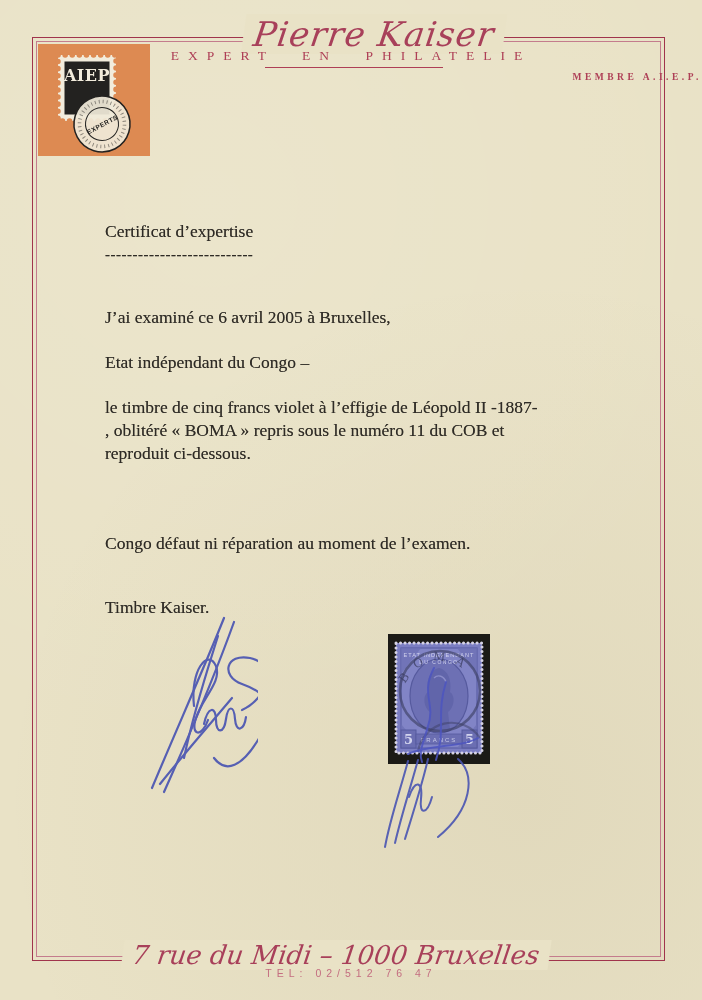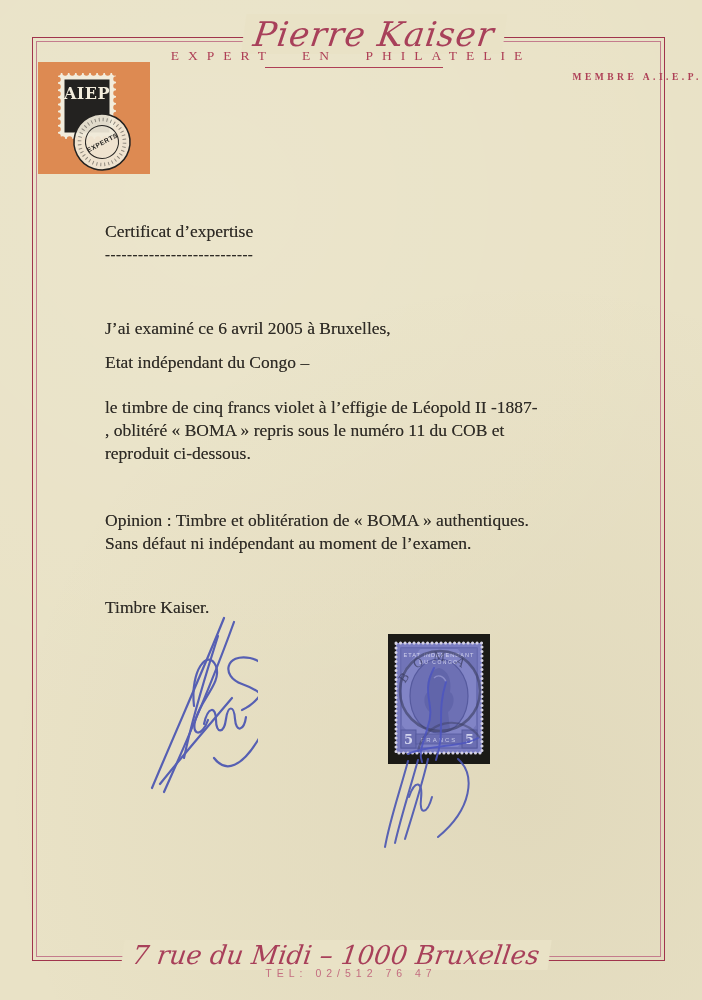--- a/index.html
+++ b/index.html
@@ -26,21 +26,21 @@
     position:absolute;left:0;right:0;top:48px;text-align:center;
     color:#ae3f56;font-family:"Liberation Serif",serif;font-weight:normal;
     font-size:13.5px;letter-spacing:9px;word-spacing:15px;white-space:nowrap;
   }
   .hdr-underline{position:absolute;left:265px;top:67px;width:178px;height:0;border-top:1.3px solid #ae3f56;}
   .hdr-membre{
     position:absolute;left:0;right:0;top:72px;text-align:right;
     color:#ae3f56;font-family:"Liberation Serif",serif;font-weight:bold;
     font-size:9.5px;letter-spacing:3.5px;white-space:nowrap;
   }
-  .logo-box{position:absolute;left:38px;top:44px;width:112px;height:112px;background:#dd8a52;margin-top:18px;}
+  .logo-box{position:absolute;left:38px;top:44px;width:112px;height:112px;background:#dd8a52;}
 
   .bodyline{
     position:absolute;left:105px;color:#2e2b26;font-size:17.5px;white-space:nowrap;
     text-shadow:0 0 0.4px rgba(40,35,25,0.55);
   }
   .dashes{font-size:15px;font-weight:bold;letter-spacing:0.5px;}
 
   .ftr-name{left:336px;top:940px;transform:translateX(-50%) skewX(-8deg);font-size:26px;}
   .ftr-tel{
     position:absolute;left:0;right:0;top:967px;text-align:center;
@@ -73,29 +73,28 @@
   </div>
 
   <div class="script hdr-name">Pierre Kaiser</div>
   <div class="hdr-title">EXPERT EN PHILATELIE</div>
   <div class="hdr-underline"></div>
   <div class="hdr-membre">MEMBRE A.I.E.P.</div>
 
   <div class="bodyline" style="top:221px;">Certificat d’expertise</div>
   <div class="bodyline dashes" style="top:246px;">---------------------------</div>
 
-  <div class="bodyline" style="top:307px;margin-top:11px;">J’ai examiné ce 6 avril 2005 à Bruxelles,</div>
+  <div class="bodyline" style="top:307px;">J’ai examiné ce 6 avril 2005 à Bruxelles,</div>
   <div class="bodyline" style="top:352px;">Etat indépendant du Congo –</div>
 
   <div class="bodyline" style="top:397px;">le timbre de cinq francs violet à l’effigie de Léopold II -1887-</div>
   <div class="bodyline" style="top:420px;">, oblitéré « BOMA » repris sous le numéro 11 du COB et</div>
   <div class="bodyline" style="top:443px;text-align:right;">reproduit ci-dessous.</div>
 
-  <div class="bodyline" style="top:510px;">Opinion : Timbre et oblitération de « BOMA » authentiques.</div>
-  <div class="bodyline" style="top:533px;">Sans défaut ni indépendant au moment de l’examen.</div>
+  <div class="bodyline" style="top:533px;">Congo défaut ni réparation au moment de l’examen.</div>
 
   <div class="bodyline" style="top:597px;">Timbre Kaiser.</div>
 
   <svg style="position:absolute;left:138px;top:606px;" width="120" height="195" viewBox="0 0 120 195">
     <g fill="none" stroke="#4a55b2" stroke-width="2.2" stroke-linecap="round" opacity="0.92">
       <path d="M86 12 C66 62, 40 120, 14 182"></path>
       <path d="M96 16 C78 66, 52 128, 26 186"></path>
       <path d="M80 30 C70 62, 56 104, 46 152"></path>
       <path d="M56 100 C52 64, 70 42, 78 60 C84 76, 64 92, 58 112 C52 130, 64 132, 70 114"></path>
       <path d="M66 118 C70 100, 78 100, 78 114 C78 128, 86 128, 88 113 C90 99, 96 99, 97 113 C98 127, 106 125, 108 111"></path>

